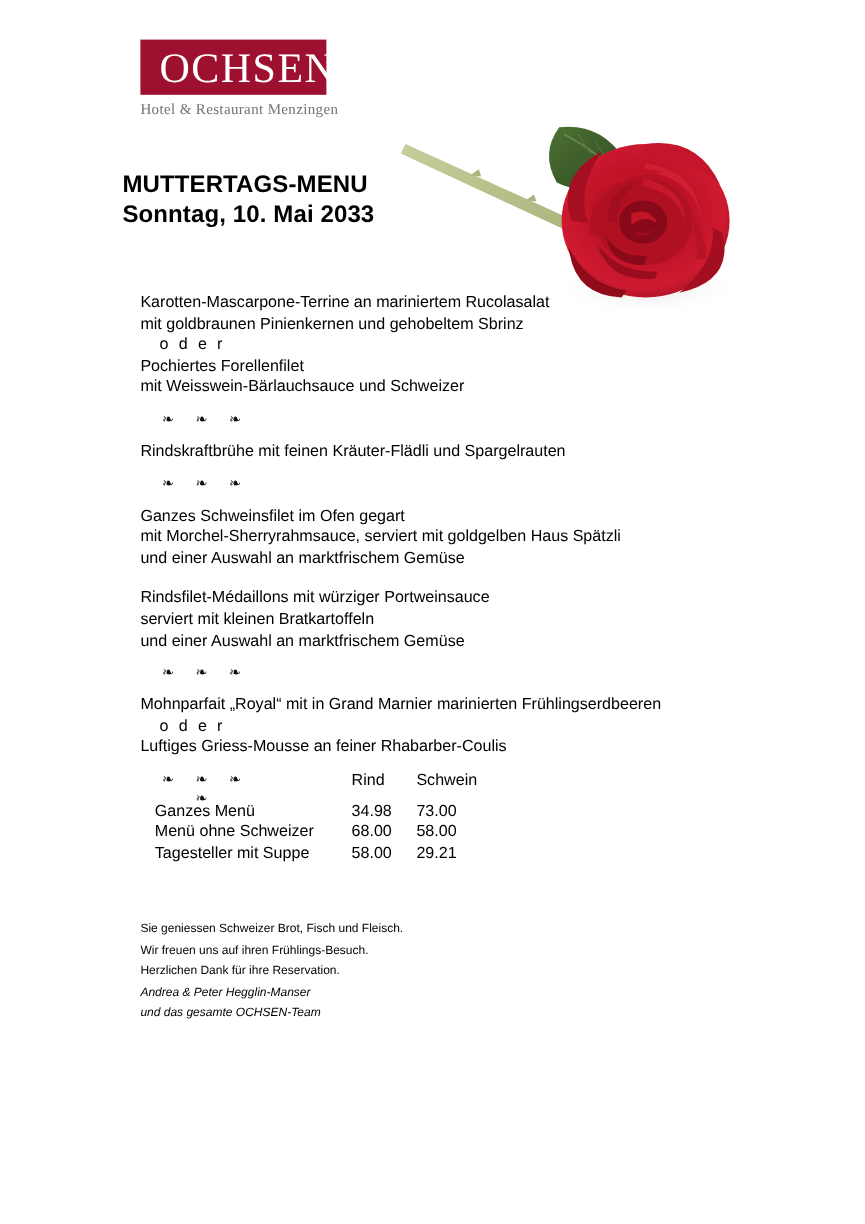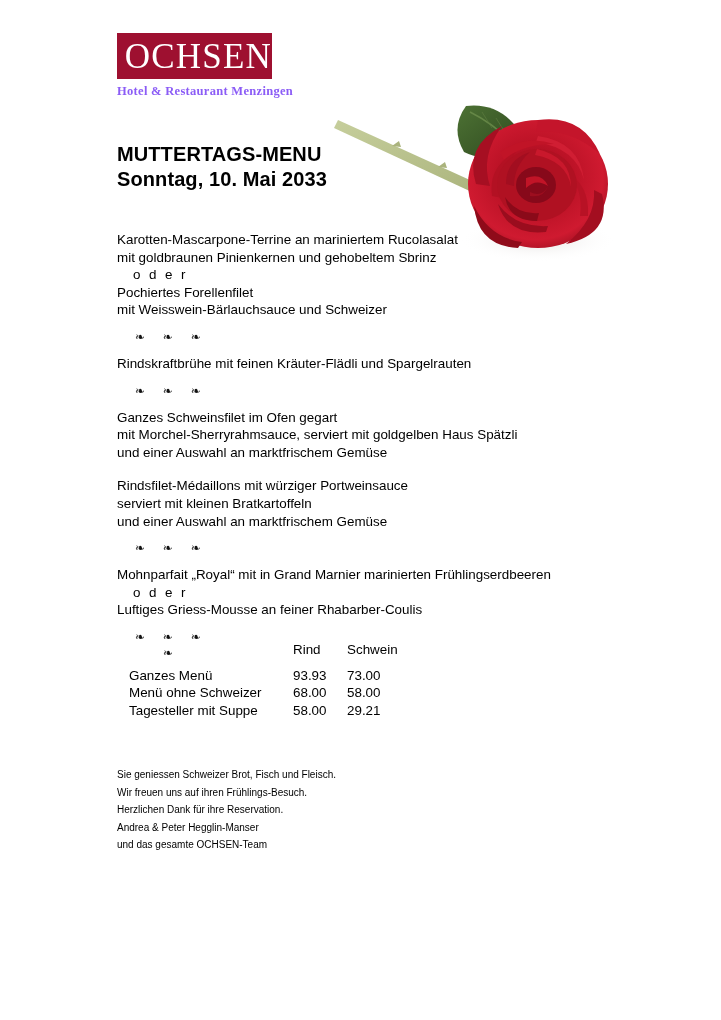--- a/index.html
+++ b/index.html
@@ -24,74 +24,73 @@
     left: 117px;
     top: 33px;
     width: 160px;
   }
   .logo-box {
     background: #9e1030;
     width: 155px;
     height: 46px;
     display: flex;
     align-items: center;
-    justify-content: flex-end;
+    justify-content: flex-start;
     box-sizing: border-box;
     padding-left: 16px;
   }
   .logo-word {
     font-family: "Liberation Serif", serif;
     color: #ffffff;
     font-size: 35px;
     letter-spacing: 1.2px;
     line-height: 1;
     white-space: nowrap;
   }
   .logo-sub {
     font-family: "Liberation Serif", serif;
-    color: #8b5cf6;
+    color: #737373;
     font-size: 12.5px;
     letter-spacing: 0.3px;
     margin-top: 5px;
     text-align: center;
     width: 160px;
     white-space: nowrap;
-    font-weight: bold;
   }
 
   
   .rose-art {
     position: absolute;
     left: 330px;
     top: 92px;
     width: 300px;
     height: 180px;
     pointer-events: none;
   }
 
   
   .title-block {
     position: absolute;
-    left: 117px;
+    left: 102px;
     top: 142px;
   }
   .title-main,
   .title-sub {
     font-size: 20px;
     font-weight: bold;
     line-height: 1.26;
     white-space: nowrap;
     letter-spacing: 0.1px;
   }
 
   
   .menu-body {
     position: absolute;
     left: 117px;
-    top: 231px;
+    top: 243px;
     width: 540px;
     font-size: 13.4px;
     line-height: 17.6px;
   }
   .line { white-space: nowrap; }
   .oder {
     padding-left: 16px;
     letter-spacing: 2.4px;
   }
   .gap-sm { height: 10px; }
@@ -131,21 +130,21 @@
   .prices .head-row th { padding-bottom: 8px; }
 
   
   .closing {
     position: absolute;
     left: 117px;
     top: 766px;
     font-size: 10px;
     line-height: 17.6px;
   }
-  .closing .sig { }
+  .closing .sig { font-style: italic; }
 </style>
 </head>
 <body>
 
 <div class="page">
 
   <div class="logo-block">
     <div class="logo-box">
       <span class="logo-word">OCHSEN</span>
     </div>
@@ -271,21 +270,21 @@
     <thead>
       <tr class="head-row">
         <th class="c-label"></th>
         <th class="c-rind">Rind</th>
         <th class="c-schwein">Schwein</th>
       </tr>
     </thead>
     <tbody>
       <tr>
         <td class="c-label">Ganzes Menü</td>
-        <td class="c-rind">93.93</td>
+        <td class="c-rind">34.98</td>
         <td class="c-schwein">73.00</td>
       </tr>
       <tr>
         <td class="c-label">Menü ohne Schweizer</td>
         <td class="c-rind">68.00</td>
         <td class="c-schwein">58.00</td>
       </tr>
       <tr>
         <td class="c-label">Tagesteller mit Suppe</td>
         <td class="c-rind">58.00</td>

